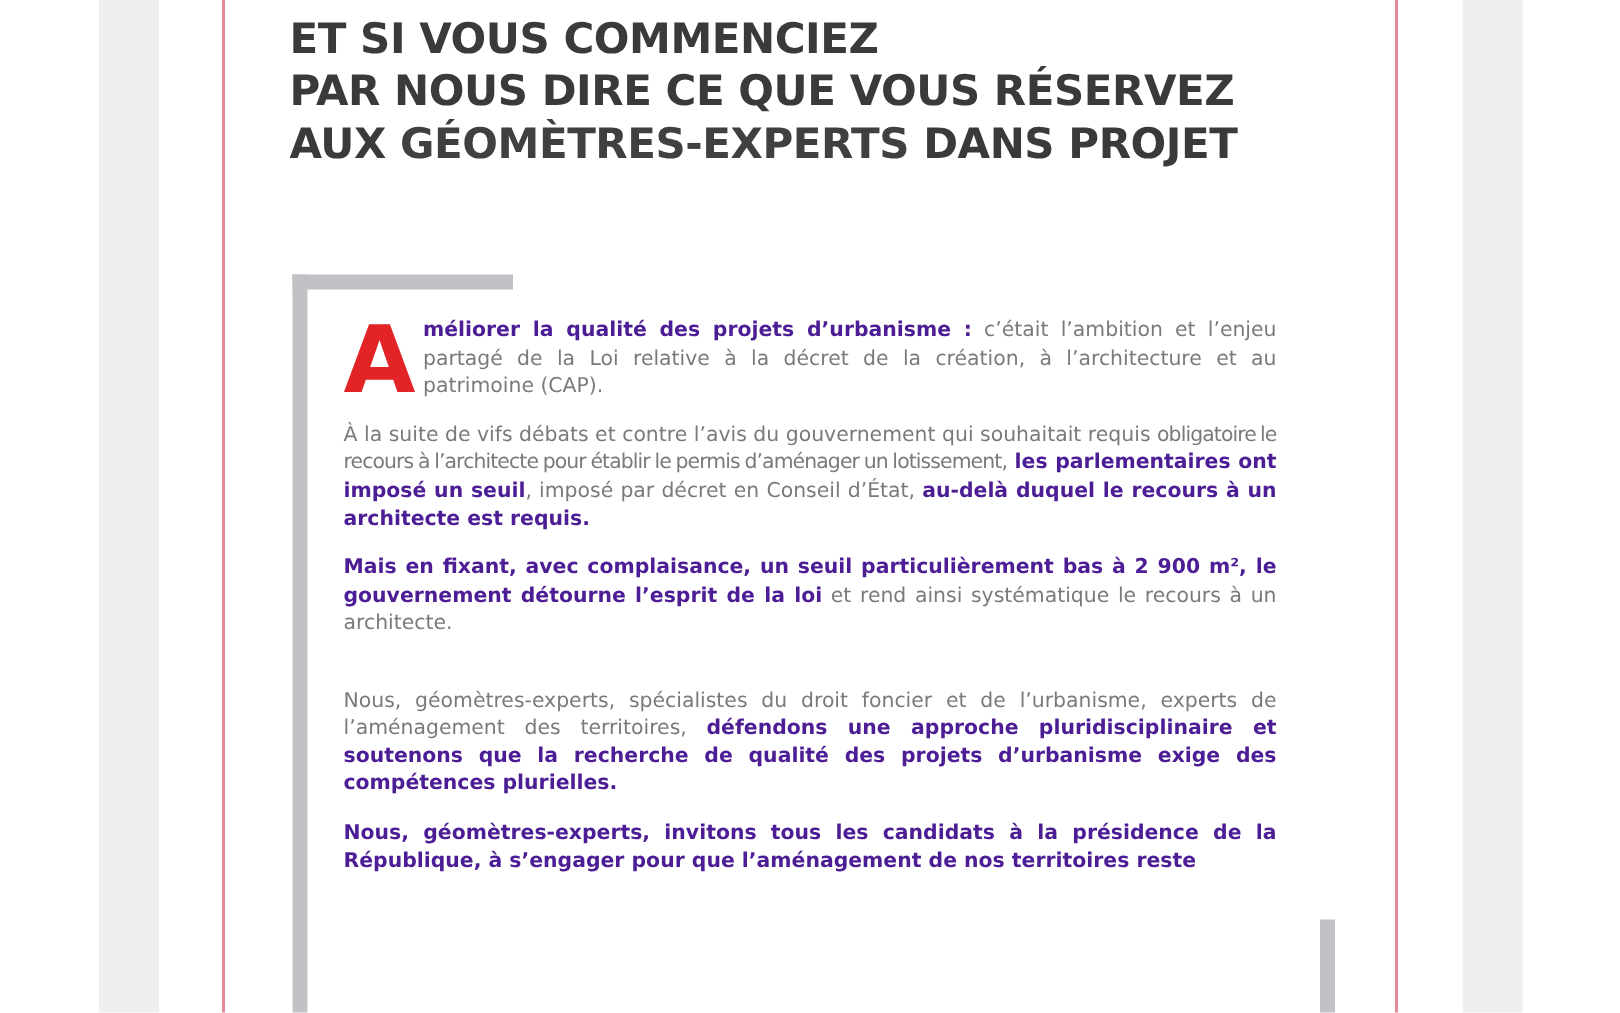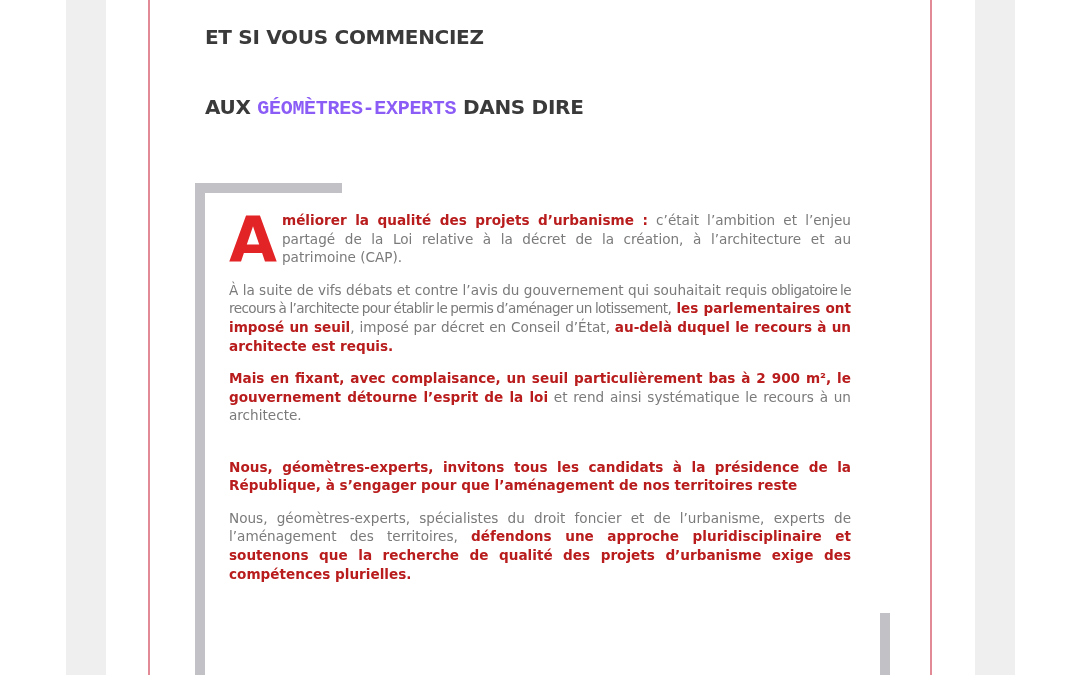--- a/index.html
+++ b/index.html
@@ -4,61 +4,61 @@
 <style>
   html, body { margin:0; padding:0; }
   body { width:1080px; height:675px; overflow:hidden; background:#ffffff; position:relative; font-family:"DejaVu Sans","Liberation Sans",sans-serif; }
   .bg-strip { position:absolute; top:0; height:675px; background:#efefef; }
   .strip-left { left:66px; width:40px; }
   .strip-right { left:975px; width:40px; }
   .page { position:absolute; left:106px; top:0; width:869px; height:675px; background:#ffffff; }
   .redline { position:absolute; top:0; height:675px; width:2px; background:#e28a96; }
   .redline-left { left:148px; }
   .redline-right { left:930px; }
-  .title { position:absolute; left:193px; top:8px; width:700px; margin:12px; font-weight:bold; font-size:20px; line-height:35px; color:#3a3a3a; letter-spacing:-0.3px; }
-  .title .accent { color:#8b5cf6;font-family:Liberation Mono, monospace; }
+  .title { position:absolute; left:193px; top:8px; width:700px; margin:0; font-weight:bold; font-size:28px; line-height:35px; color:#3a3a3a; letter-spacing:-0.3px; }
+  .title .accent { color:#404040; }
   .bracket-top { position:absolute; left:195px; top:183px; width:147px; height:10px; background:#c2c2c6; }
   .bracket-left { position:absolute; left:195px; top:183px; width:10px; height:492px; background:#c2c2c6; }
   .bracket-right { position:absolute; left:880px; top:613px; width:10px; height:62px; background:#c2c2c6; }
   .body { position:absolute; left:229px; top:211px; width:622px; font-size:13.6px; line-height:18.6px; color:#7a7a7a; text-align:justify; }
   .body p { margin:0 0 14px 0; }
-  .body b { color:#b91c1c; }
+  .body b { color:#4c1d95; }
   .dropcap { float:left; font-weight:bold; color:#e32427; font-size:62px; line-height:52px; margin:3px 5px 0 0; }
   .nowrap-tight { letter-spacing:-0.6px; word-spacing:-1px; }
 </style>
 </head>
 <body>
 
 <div class="bg-strip strip-left"></div>
 <div class="bg-strip strip-right"></div>
 
 <div class="page"></div>
 <div class="redline redline-left"></div>
 <div class="redline redline-right"></div>
 
 <h1 class="title">
   <span>ET SI VOUS COMMENCIEZ</span><br>
-  <br>
-  <span>AUX </span><span class="accent">GÉOMÈTRES-EXPERTS</span><span> DANS DIRE</span><br>
+  <span>PAR NOUS DIRE CE QUE VOUS RÉSERVEZ</span><br>
+  <span>AUX </span><span class="accent">GÉOMÈTRES-EXPERTS</span><span> DANS PROJET</span><br>
 </h1>
 
 <div class="bracket-top"></div>
 <div class="bracket-left"></div>
 <div class="bracket-right"></div>
 
 <div class="body">
   <p>
     <span class="dropcap">A</span><b>méliorer la qualité des projets d’urbanisme :</b><span> c’était l’ambition et l’enjeu partagé de la Loi relative à la décret de la création, à l’architecture et au patrimoine (CAP).</span>
   </p>
   <p>
     <span>À la suite de vifs débats et contre l’avis du gouvernement qui souhaitait requis </span><span class="nowrap-tight">obligatoire le recours à l’architecte pour établir le permis d’aménager un lotissement,</span><b> les parlementaires ont imposé un seuil</b><span>, imposé par décret en Conseil d’État, </span><b>au-delà duquel le recours à un architecte est requis.</b>
   </p>
   <p>
     <b>Mais en fixant, avec complaisance, un seuil particulièrement bas à 2 900 m², le gouvernement détourne l’esprit de la loi</b><span> et rend ainsi systématique le recours à un architecte.</span><br>
     <br>
   </p>
   <p>
-    <b>Nous, géomètres-experts, invitons tous les candidats à la présidence de la République, à s’engager pour que l’aménagement de nos territoires reste</b>
+    <span>Nous, géomètres-experts, spécialistes du droit foncier et de l’urbanisme, experts de l’aménagement des territoires, </span><b>défendons une approche pluridisciplinaire et soutenons que la recherche de qualité des projets d’urbanisme exige des compétences plurielles.</b>
   </p>
   <p>
-    <span>Nous, géomètres-experts, spécialistes du droit foncier et de l’urbanisme, experts de l’aménagement des territoires, </span><b>défendons une approche pluridisciplinaire et soutenons que la recherche de qualité des projets d’urbanisme exige des compétences plurielles.</b>
+    <b>Nous, géomètres-experts, invitons tous les candidats à la présidence de la République, à s’engager pour que l’aménagement de nos territoires reste</b>
   </p>
 </div>
 
 </body></html>

